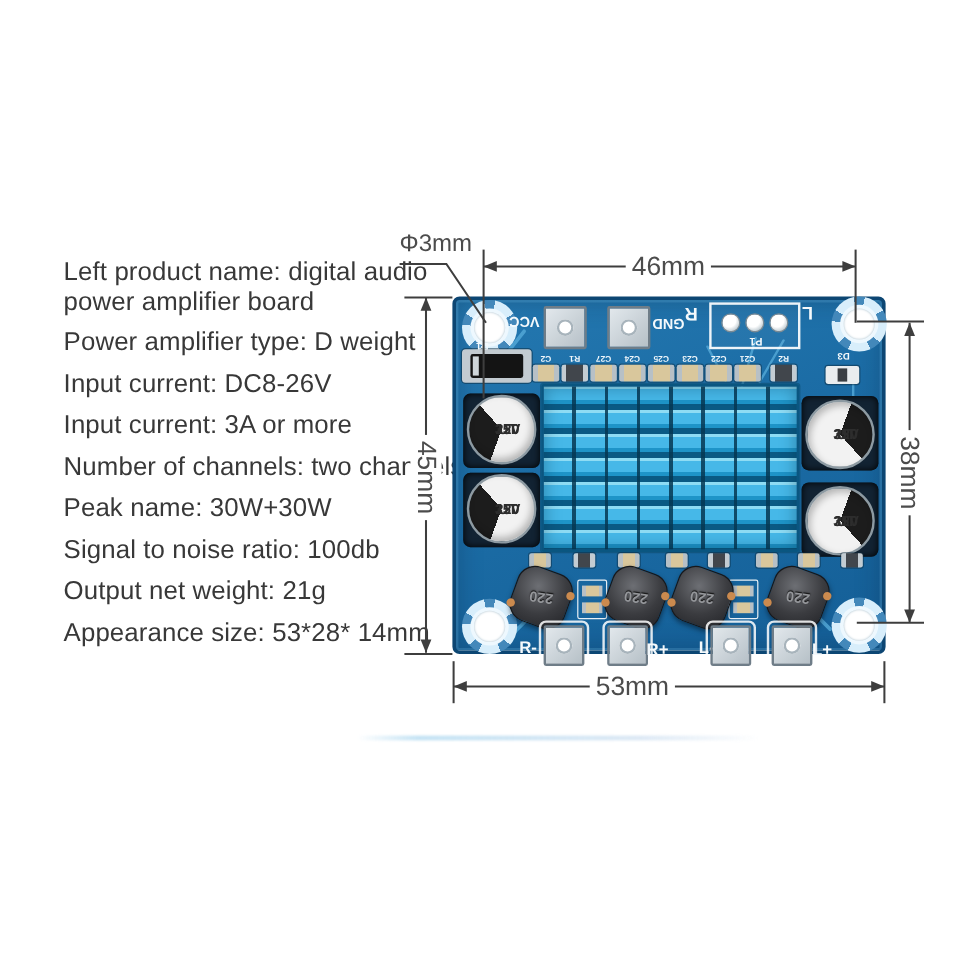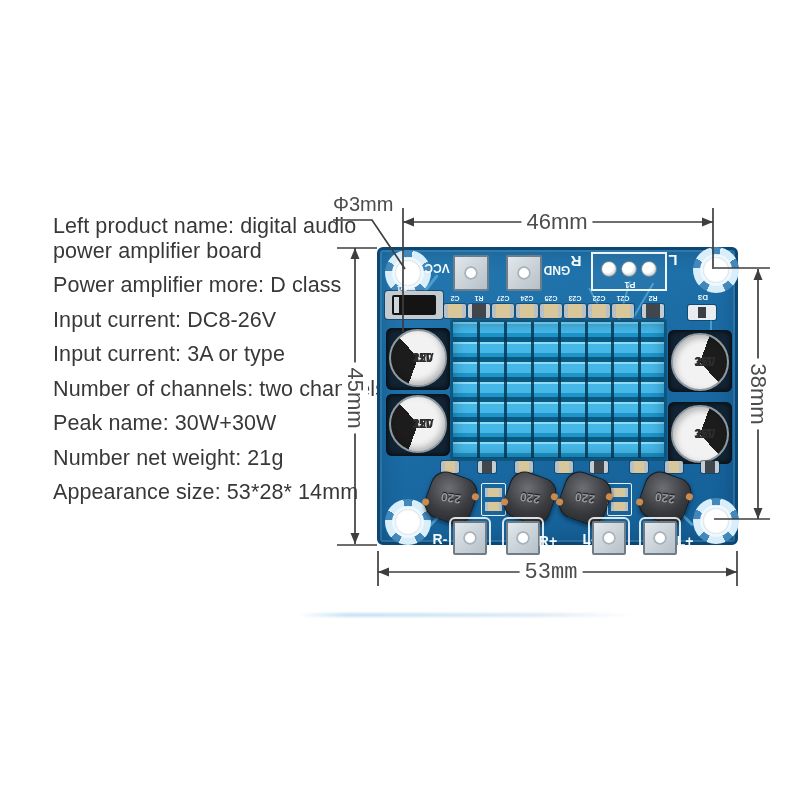--- a/index.html
+++ b/index.html
@@ -116,26 +116,27 @@
     position:absolute;left:298px;top:613px;width:335px;height:4px;
     background:linear-gradient(90deg,rgba(150,205,235,0),rgba(150,205,235,.55) 15%,rgba(170,200,230,.4) 70%,rgba(150,205,235,0));
     filter:blur(1px);
   }
 </style>
 </head>
 <body>
 
 <div class="specs">
   <div class="spec-line">Left product name: digital audio power amplifier board</div>
-  <div class="spec-line">Power amplifier more: D class</div>
+  <div class="spec-line">Power amplifier type: D weight</div>
   <div class="spec-line">Input current: DC8-26V</div>
-  <div class="spec-line">Input current: 3A or type</div>
+  <div class="spec-line">Input current: 3A or more</div>
   <div class="spec-line">Number of channels: two channels</div>
   <div class="spec-line">Peak name: 30W+30W</div>
-  <div class="spec-line">Number net weight: 21g</div>
+  <div class="spec-line">Signal to noise ratio: 100db</div>
+  <div class="spec-line">Output net weight: 21g</div>
   <div class="spec-line">Appearance size: 53*28* 14mm</div>
 </div>
 
 <div class="board">
 
   <div class="trace" style="left:42px;top:20px;width:3px;height:46px;transform:rotate(38deg);"></div>
   <div class="trace" style="left:216px;top:36px;width:2px;height:34px;transform:rotate(-28deg);"></div>
   <div class="trace" style="left:243px;top:30px;width:2px;height:44px;transform:rotate(16deg);"></div>
   <div class="trace" style="left:262px;top:30px;width:2px;height:42px;transform:rotate(30deg);"></div>
   <div class="trace" style="left:330px;top:62px;width:2px;height:26px;"></div>
@@ -339,15 +340,15 @@
     <polygon points="758,519 753.5,508 762.5,508"></polygon>
     <polygon points="378,572 389,567.5 389,576.5"></polygon>
     <polygon points="737,572 726,567.5 726,576.5"></polygon>
   </g>
 </svg>
 
 <div class="dim phi" style="left:333px;top:204px;">Φ3mm</div>
 <div class="dim horiz" style="left:557px;top:222px;">46mm</div>
 <div class="dim vert" style="left:355px;top:398px;">45mm</div>
 <div class="dim vert" style="left:758px;top:394px;">38mm</div>
-<div class="dim horiz" style="left:551px;top:572px;font-family:Liberation Mono, monospace;">53mm</div>
+<div class="dim horiz" style="left:527px;top:572px;">53mm</div>
 
 <div class="reflection"></div>
 
 </body></html>

